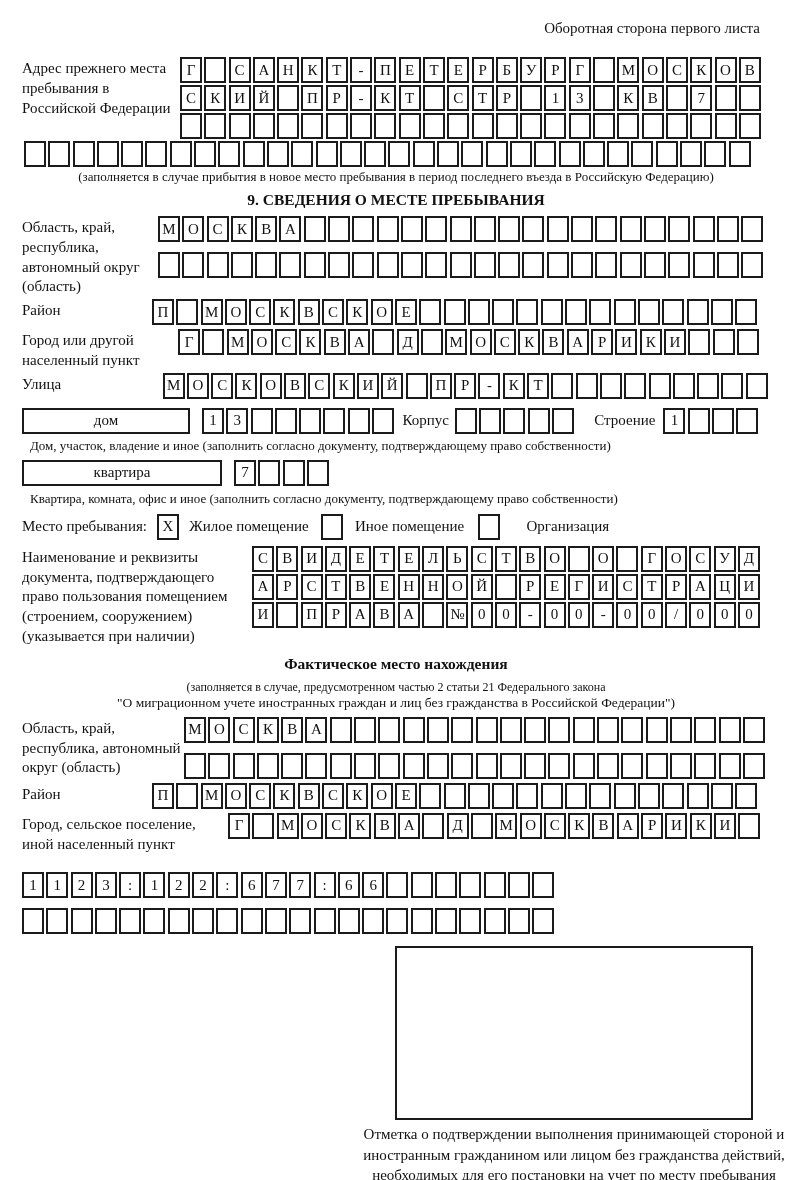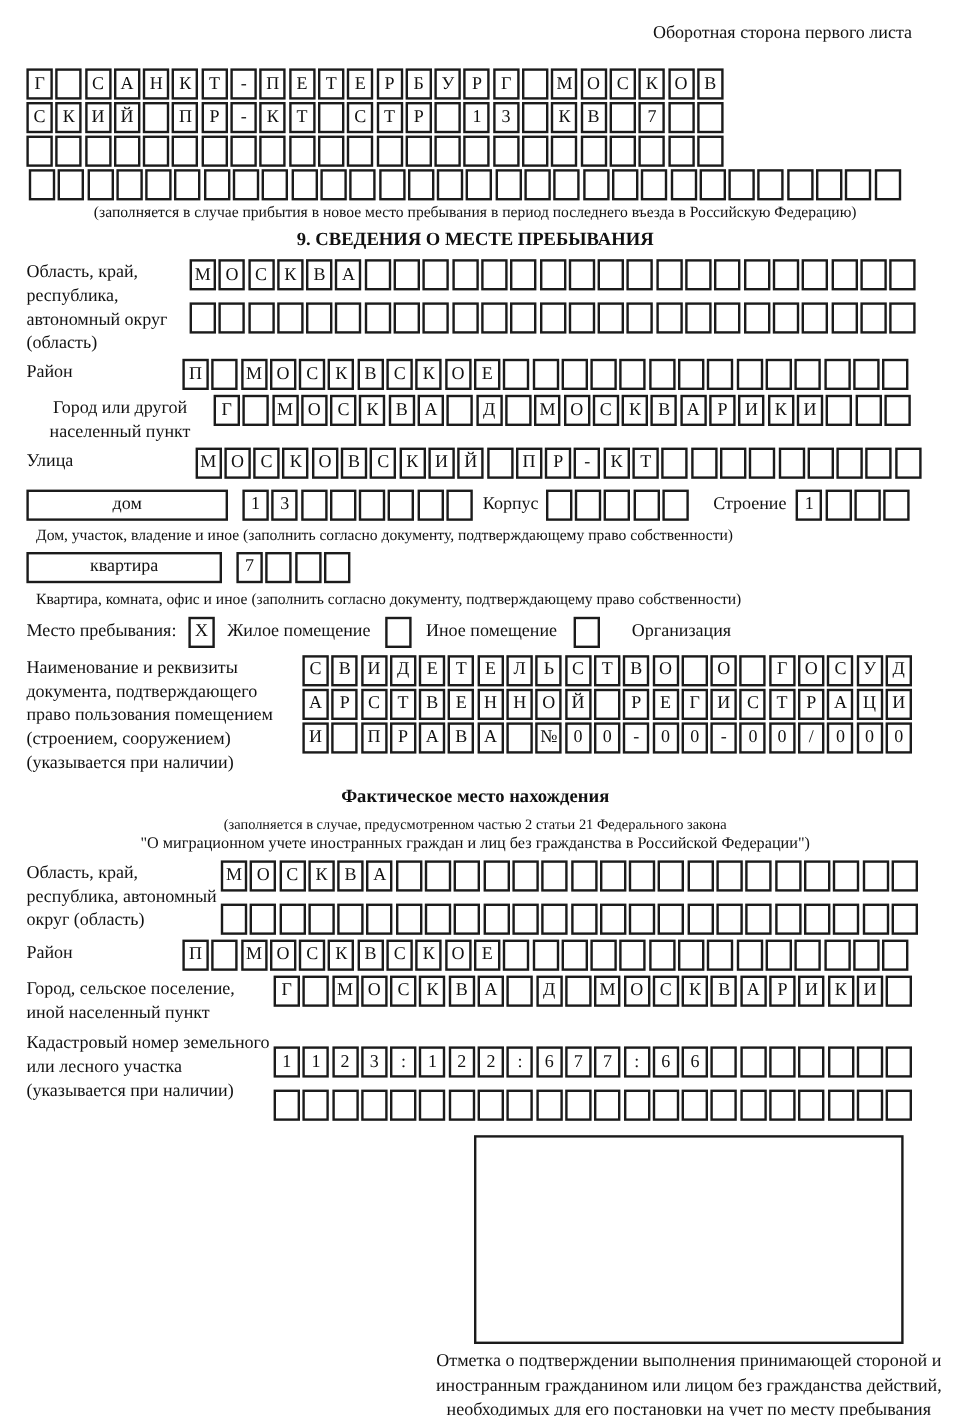--- a/index.html
+++ b/index.html
@@ -34,20 +34,21 @@
   .stamp-box { border: 2px solid #1b1b1b; }
 </style>
 </head>
 <body>
 
 <div class="page">
 
   <div class="header-note">Оборотная сторона первого листа</div>
 
   <div class="frow">
+    <div class="flabel" style="width:158px;">Адрес прежнего места пребывания в Российской Федерации</div>
     <div>
       <div class="cellrow">
           <div class="cell">Г</div>
           <div class="cell"></div>
           <div class="cell">С</div>
           <div class="cell">А</div>
           <div class="cell">Н</div>
           <div class="cell">К</div>
           <div class="cell">Т</div>
           <div class="cell">-</div>
@@ -244,21 +245,21 @@
         <div class="cell"></div>
         <div class="cell"></div>
         <div class="cell"></div>
         <div class="cell"></div>
         <div class="cell"></div>
         <div class="cell"></div>
       </div>
   </div>
 
   <div class="frow" style="margin-top:2px;">
-    <div class="flabel" style="width:156px;text-align:center;">Город или другой населенный пункт</div>
+    <div class="flabel" style="width:156px;">Город или другой населенный пункт</div>
     <div class="cellrow">
         <div class="cell">Г</div>
         <div class="cell"></div>
         <div class="cell">М</div>
         <div class="cell">О</div>
         <div class="cell">С</div>
         <div class="cell">К</div>
         <div class="cell">В</div>
         <div class="cell">А</div>
         <div class="cell"></div>
@@ -335,21 +336,21 @@
     <div class="cellrow" style="margin-bottom:0;">
         <div class="cell">1</div>
         <div class="cell"></div>
         <div class="cell"></div>
         <div class="cell"></div>
       </div>
   </div>
   <div class="small-caption" style="margin:4px 0 0 8px;">Дом, участок, владение и иное (заполнить согласно документу, подтверждающему право собственности)</div>
 
   <div class="frow" style="margin-top:6px; align-items:center;">
-    <div class="wide-box" style="width:163px; margin-right:12px;">квартира</div>
+    <div class="wide-box" style="width:200px; margin-right:12px;">квартира</div>
     <div class="cellrow" style="margin-bottom:0;">
         <div class="cell">7</div>
         <div class="cell"></div>
         <div class="cell"></div>
         <div class="cell"></div>
       </div>
   </div>
   <div class="small-caption" style="margin:5px 0 0 8px;">Квартира, комната, офис и иное (заполнить согласно документу, подтверждающему право собственности)</div>
 
   <div class="frow" style="margin-top:7px; align-items:center;">
@@ -553,21 +554,20 @@
         <div class="cell">А</div>
         <div class="cell">Р</div>
         <div class="cell">И</div>
         <div class="cell">К</div>
         <div class="cell">И</div>
         <div class="cell"></div>
       </div>
   </div>
 
   <div class="frow" style="margin-top:4px;">
-    <div class="flabel" style="width:206px;">Кадастровый номер земельного или лесного участка (указывается при наличии)</div>
     <div>
       <div style="height:14px;"></div>
       <div class="cellrow">
           <div class="cell">1</div>
           <div class="cell">1</div>
           <div class="cell">2</div>
           <div class="cell">3</div>
           <div class="cell">:</div>
           <div class="cell">1</div>
           <div class="cell">2</div>

